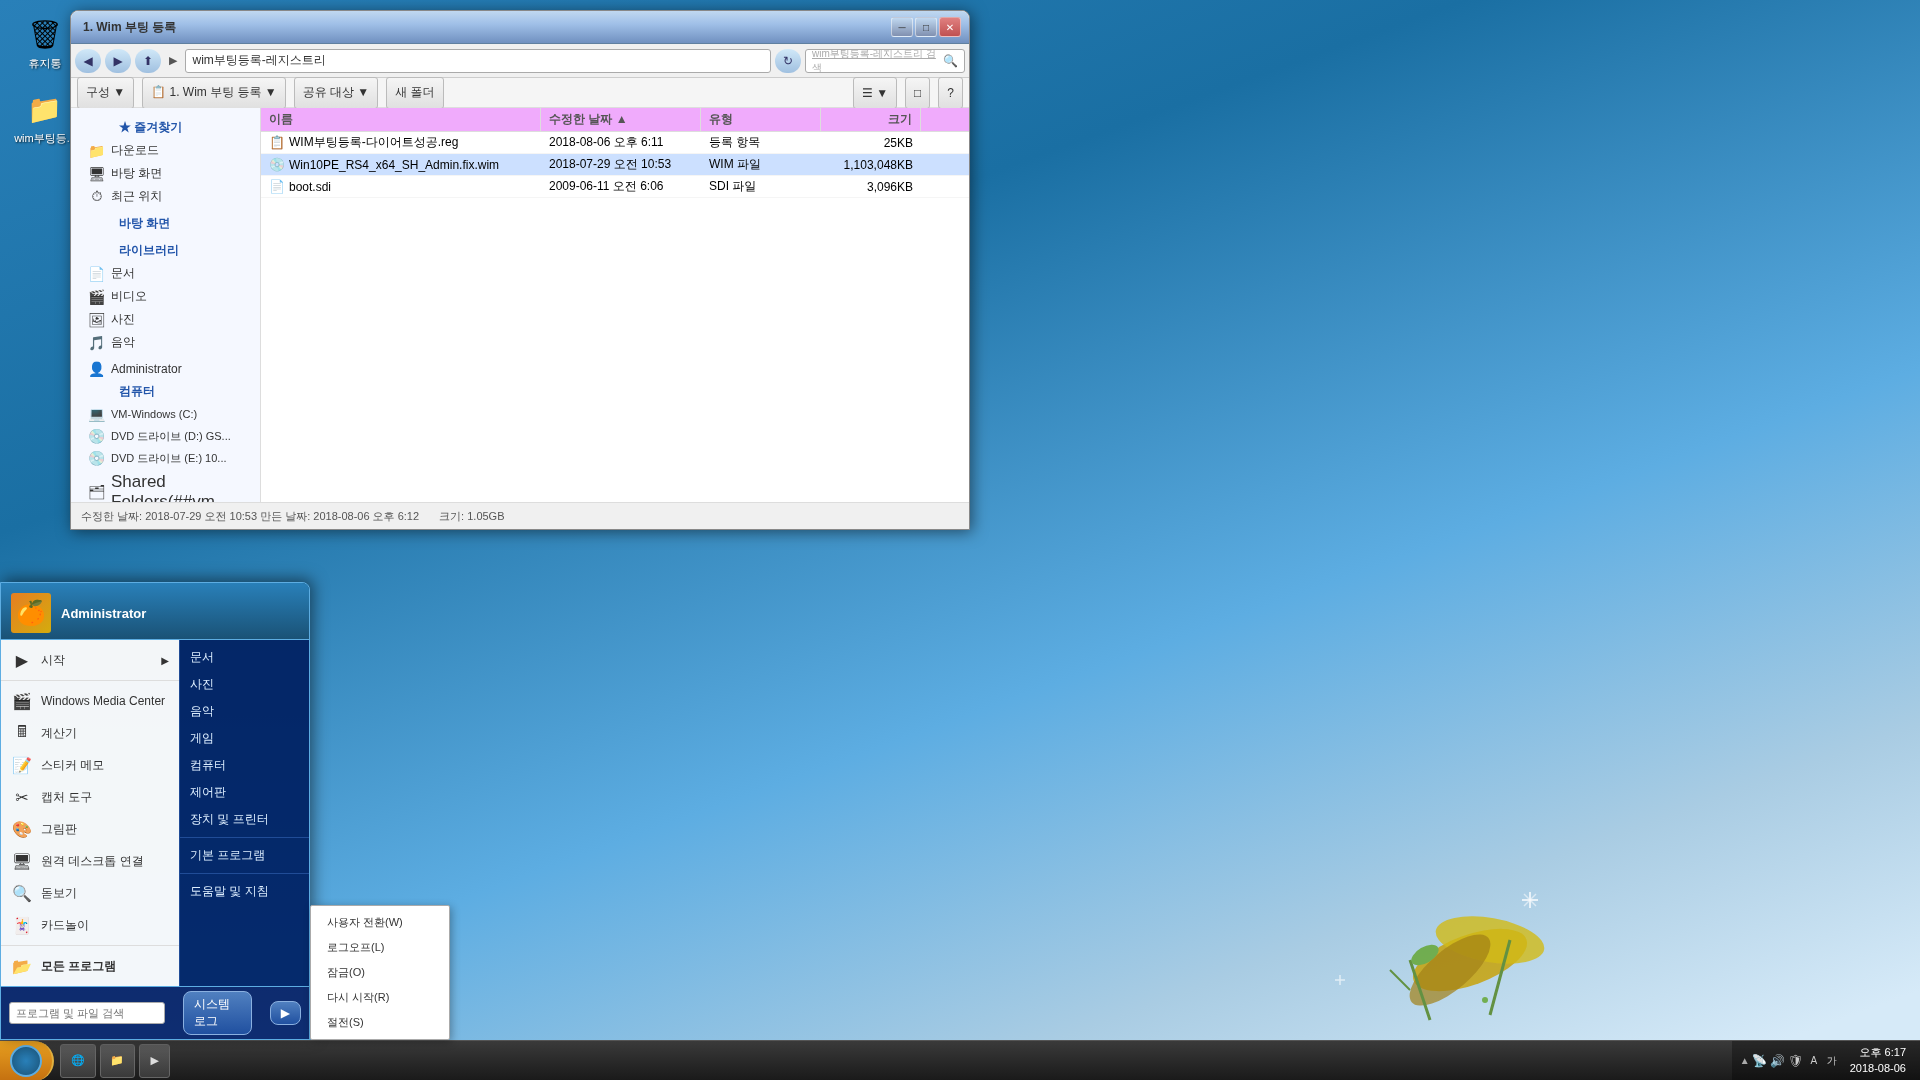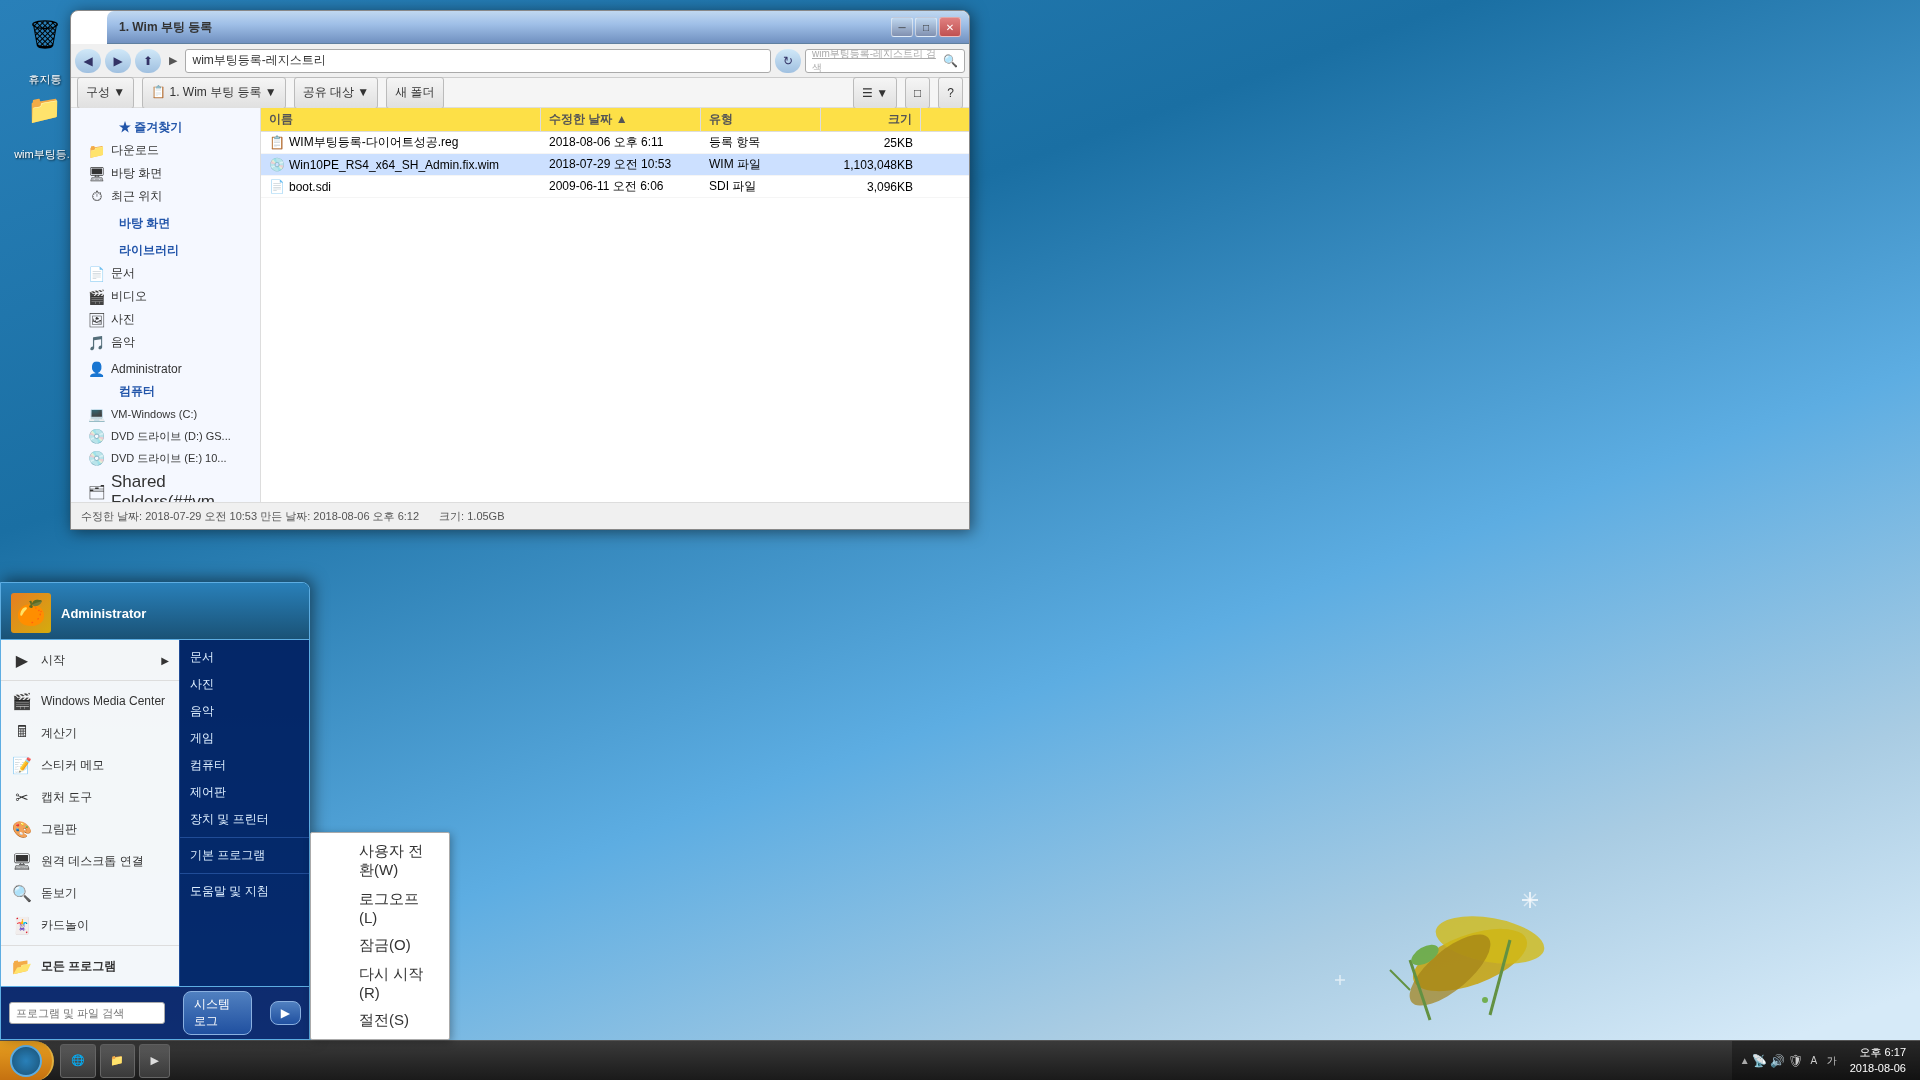--- a/index.html
+++ b/index.html
@@ -38,21 +38,21 @@
       display: flex;
       align-items: center;
       justify-content: center;
       font-size: 28px;
     }
     .desktop-icon .icon-label {
       color: white;
       font-size: 11px;
       text-align: center;
       text-shadow: 1px 1px 2px rgba(0,0,0,0.8);
-      margin-top: 18px;
+      margin-top: 2px;
       word-break: keep-all;
     }
 
     
     .taskbar {
       position: absolute;
       bottom: 0;
       left: 0;
       width: 100%;
       height: 40px;
@@ -152,21 +152,20 @@
     }
 
     .window-titlebar {
       height: 32px;
       background: linear-gradient(to bottom, #c0d8f0 0%, #a0c0e8 40%, #7090c0 100%);
       display: flex;
       align-items: center;
       padding: 16px 8px;
       border-radius: 7px 7px 0 0;
       border-bottom: 1px solid #6080a0;
-      margin-left: 36px;
     }
 
     .window-controls {
       display: flex;
       gap: 2px;
       margin-left: auto;
     }
     .win-btn {
       width: 22px;
       height: 20px;
@@ -321,21 +320,21 @@
 
     
     .file-list {
       flex: 1;
       background: white;
       overflow-y: auto;
     }
 
     .file-list-header {
       display: flex;
-      background: #fde047;
+      background: #f0abfc;
       border-bottom: 1px solid #ddd;
       font-size: 12px;
       font-weight: bold;
       color: #555;
       height: 24px;
       align-items: center;
       text-align: center;
     }
 
     .file-list-header .col {
@@ -498,23 +497,22 @@
       z-index: 300;
       bottom: 40px;
       left: 310px;
       width: 140px;
       padding: 4px 0;
     }
 
     .context-menu-item {
       padding: 5px 16px;
       cursor: pointer;
-      font-size: 15px;
+      font-size: 11px;
       color: #333;
-      margin-left: 32px;
     }
 
     .trash-icon {
       position: absolute;
       top: 10px;
       left: 10px;
     }
 
     
     .flower-svg {

